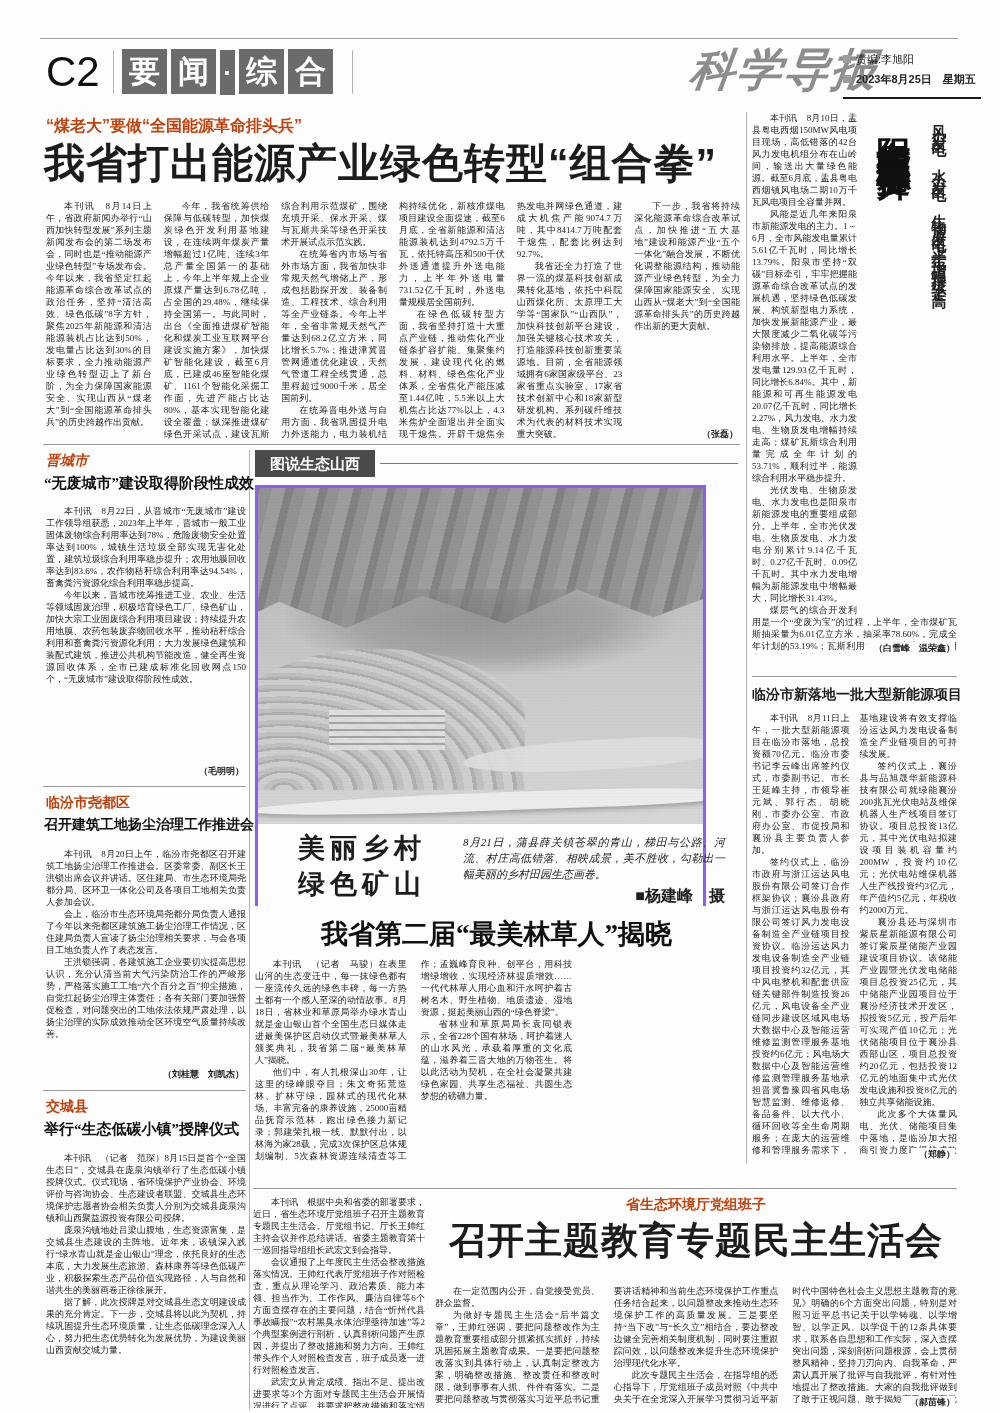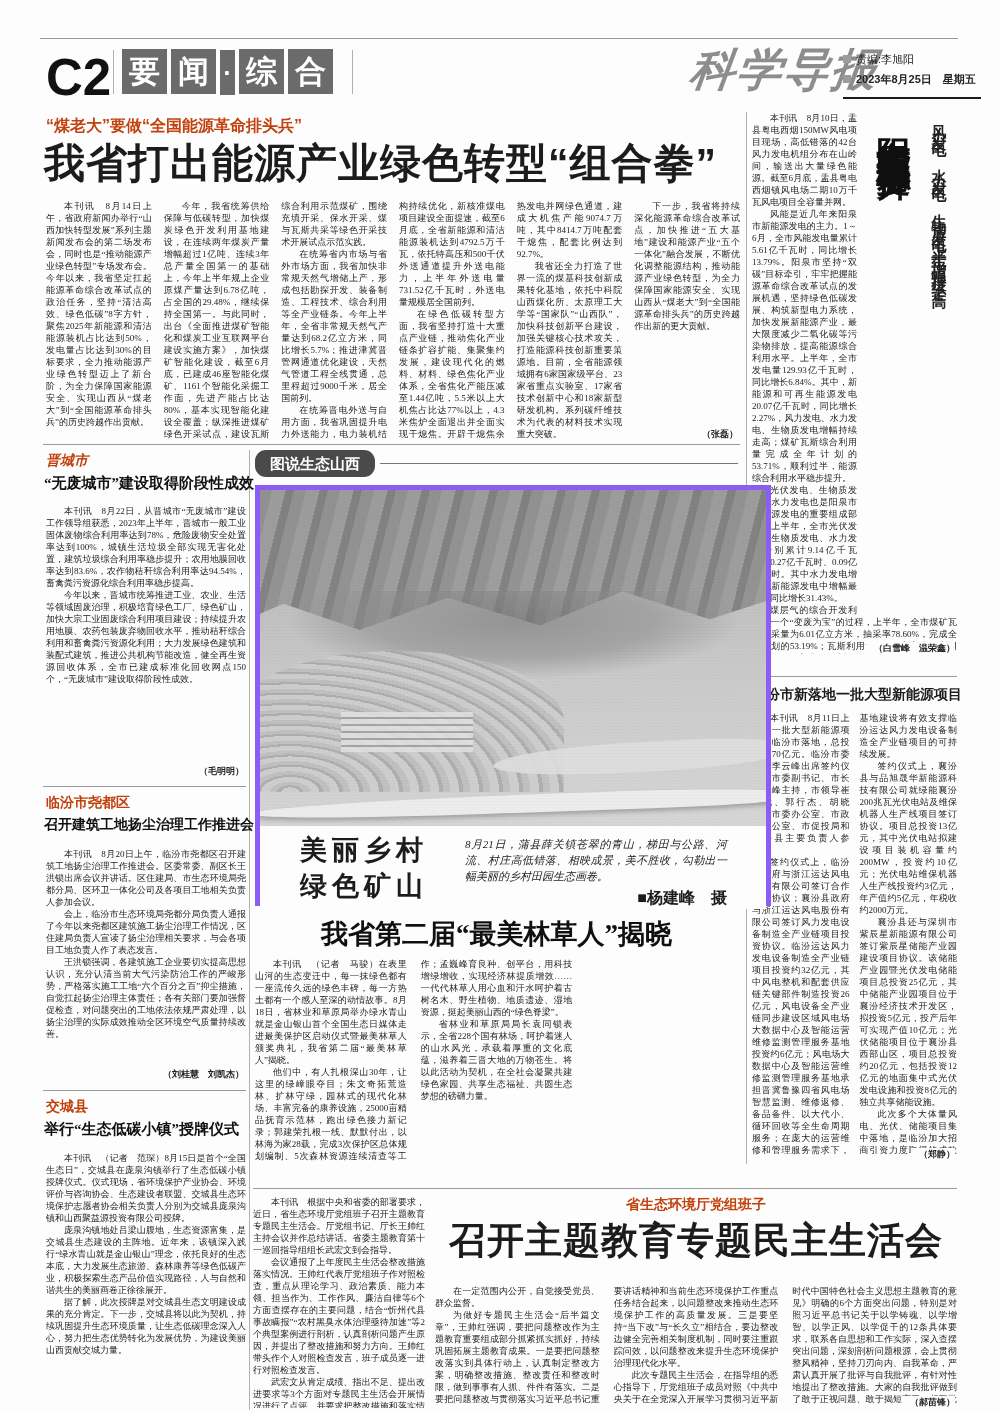--- a/index.html
+++ b/index.html
@@ -3,21 +3,21 @@
 <meta charset="utf-8">
 <style>
   html,body{margin:0;padding:0;background:#ffffff;}
   .sheet{position:relative;width:1000px;height:1413px;background:#fdfdfd;overflow:hidden;
          font-family:"Liberation Serif","DejaVu Serif",serif;color:#1c1c1c;}
   .abs{position:absolute;}
   .hrule{position:absolute;border-top:1px solid #9a9a9a;height:0;}
   .vrule{position:absolute;border-left:1px solid #b0b0b0;width:0;}
   .sans{font-family:"Liberation Sans","DejaVu Sans",sans-serif;}
   
-  .page-code{font-family:"Liberation Sans",sans-serif;font-size:51px;font-weight:bold;color:#111;}
+  .page-code{font-family:"Liberation Sans",sans-serif;font-size:42px;font-weight:normal;color:#111;}
   .sec-box{display:inline-block;width:45px;height:45px;line-height:46px;text-align:center;
            background:#6b6b6b;color:#fff;font-size:31px;font-weight:bold;margin-right:4px;
            font-family:"Liberation Sans",sans-serif;}
   .sec-dot{width:15px;font-size:26px;}
   .masthead{font-size:45px;font-weight:bold;font-style:italic;color:#8d8d8d;
             transform:skewX(-7deg);letter-spacing:2px;}
   .edit-block{font-size:11px;color:#222;border-bottom:2px solid #1a1a1a;padding-bottom:5px;width:138px;}
   .edit-block .row{margin-bottom:5px;white-space:nowrap;}
   .sq{display:inline-block;width:8px;height:8px;background:#9c9c9c;margin-right:5px;}
   
@@ -128,23 +128,23 @@
   <div class="hrule" style="left:43px;top:1090px;width:203px;"></div>
 
   <div class="abs kicker" style="left:46px;top:1098px;font-size:14px;">交城县</div>
   <div class="abs headline-serif" style="left:44px;top:1120px;font-size:15px;white-space:nowrap;">举行“生态低碳小镇”授牌仪式</div>
   <div class="body-text" style="left:46px;top:1152px;width:200px;height:256px;">
       <p>本刊讯　（记者　范琛）8月15日是首个“全国生态日”，交城县在庞泉沟镇举行了生态低碳小镇授牌仪式。仪式现场，省环境保护产业协会、环境评价与咨询协会、生态建设者联盟、交城县生态环境保护志愿者协会相关负责人分别为交城县庞泉沟镇和山西聚益源投资有限公司授牌。</p>
       <p>庞泉沟镇地处吕梁山腹地，生态资源富集，是交城县生态建设的主阵地。近年来，该镇深入践行“绿水青山就是金山银山”理念，依托良好的生态本底，大力发展生态旅游、森林康养等绿色低碳产业，积极探索生态产品价值实现路径，人与自然和谐共生的美丽画卷正徐徐展开。</p>
       <p>据了解，此次授牌是对交城县生态文明建设成果的充分肯定。下一步，交城县将以此为契机，持续巩固提升生态环境质量，让生态低碳理念深入人心，努力把生态优势转化为发展优势，为建设美丽山西贡献交城力量。</p>
     </div>
 
-  <div class="abs label-box" style="left:255px;top:450px;width:120px;height:27px;border-radius:11px;">图说生态山西</div>
+  <div class="abs label-box" style="left:255px;top:450px;width:120px;height:27px;">图说生态山西</div>
   <div class="hrule" style="left:380px;top:463px;width:358px;border-top-color:#777;"></div>
-  <div class="abs" style="left:255px;top:485px;width:516px;height:421px;border:5px solid #8b5cf6;box-sizing:border-box;">
+  <div class="abs" style="left:255px;top:485px;width:451px;height:421px;border:3px solid #8b5cf6;box-sizing:border-box;">
     <div class="photo" style="width:100%;height:336px;">
       <div class="ph-ridge"></div>
       <div class="ph-ridge2"></div>
       <div class="ph-terrace"></div>
       <div class="ph-river"></div>
       <div class="ph-village"></div>
       <div class="ph-road"></div>
       <div class="ph-grain"></div>
     </div>
     <div style="position:relative;height:83px;background:#fdfdfd;">

